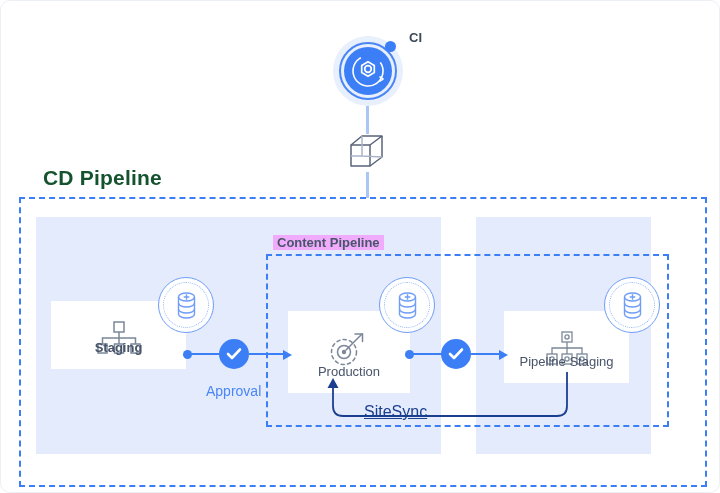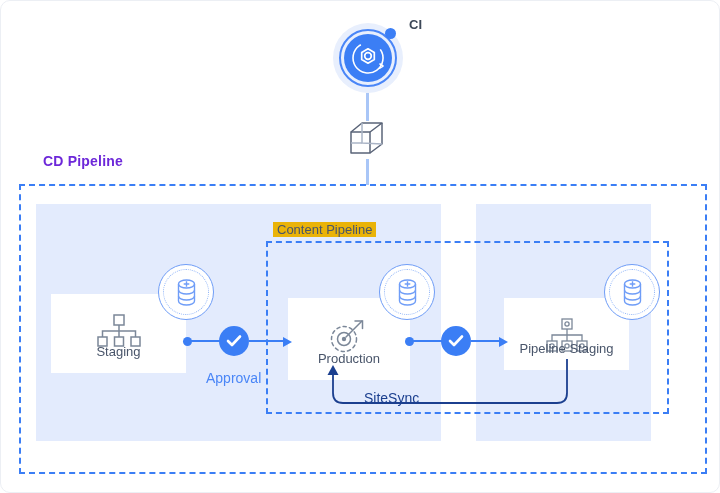--- a/index.html
+++ b/index.html
@@ -15,21 +15,21 @@
     width: 720px;
     height: 493px;
     background: #ffffff;
     border: 1px solid #eceff4;
     border-radius: 10px;
     box-sizing: border-box;
     overflow: hidden;
   }
 
   
-  .abs { position: absolute; }
+  .abs { position: absolute; margin-top: 13px; }
 
   
   #ci-node {
     left: 332px; top: 22px;
     width: 70px; height: 70px;
   }
   #ci-halo {
     position: absolute;
     left: 0; top: 0;
     width: 70px; height: 70px;
@@ -73,23 +73,23 @@
     background: #a9c6f7;
     width: 3px;
   }
 
   
   #cube-icon { left: 345px; top: 118px; }
 
   
   #cd-title {
     left: 42px; top: 152px;
-    font-size: 14px;
+    font-size: 21px;
     font-weight: bold;
-    color: #6d28d9;
+    color: #14532d;
     letter-spacing: 0.2px;
   }
   #cd-box {
     left: 18px; top: 183px;
     width: 688px; height: 290px;
     border: 2px dashed #3b7ef5;
     box-sizing: border-box;
   }
 
   
@@ -103,22 +103,23 @@
   #content-box {
     left: 265px; top: 240px;
     width: 403px; height: 173px;
     border: 2px dashed #3b7ef5;
     box-sizing: border-box;
   }
   #content-title {
     left: 272px; top: 221px;
     font-size: 13px;
     color: #49556a;
-    background: #eab308;
+    background: #f0abfc;
     padding: 0 4px;
+    font-weight: bold;
   }
 
   
   .card {
     background: #ffffff;
     box-sizing: border-box;
   }
   .card-label {
     position: absolute;
     left: 0; right: 0;
@@ -127,21 +128,21 @@
     font-size: 13px;
     color: #49556a;
     white-space: nowrap;
   }
   .card-icon {
     position: absolute;
     left: 50%;
     transform: translateX(-50%);
     top: 20px;
   }
-  #card-staging  { left: 50px;  top: 293px; width: 135px; height: 79px; }
+  #card-staging  { left: 50px;  top: 287px; width: 135px; height: 68px; font-weight: bold; }
   #card-prod     { left: 287px; top: 297px; width: 122px; height: 82px; }
   #card-cstaging { left: 503px; top: 297px; width: 125px; height: 72px; }
 
   
   .db-badge { width: 56px; height: 56px; }
   .db-outer {
     position: absolute; left: 0; top: 0;
     width: 56px; height: 56px;
     border-radius: 50%;
     background: #ffffff;
@@ -192,23 +193,24 @@
   #dot-2   { left: 404px; top: 336px; }
   #line-2a { left: 412px; top: 339px; width: 30px; }
   #check-2 { left: 440px; top: 325px; }
   #line-2b { left: 470px; top: 339px; width: 32px; }
   #arrow-2 { left: 498px; top: 333px; }
 
   
   #sitesync-svg { left: 320px; top: 358px; }
   #label-sitesync {
     left: 363px; top: 389px;
-    font-size: 14px;
+    font-size: 16px;
     color: #1b3f8f;
     white-space: nowrap;
+    text-decoration: underline;
   }
 </style>
 </head>
 <body>
 
 <div id="canvas">
 
   <div class="abs" id="ci-node">
     <div id="ci-halo"></div>
     <div id="ci-ring"></div>

